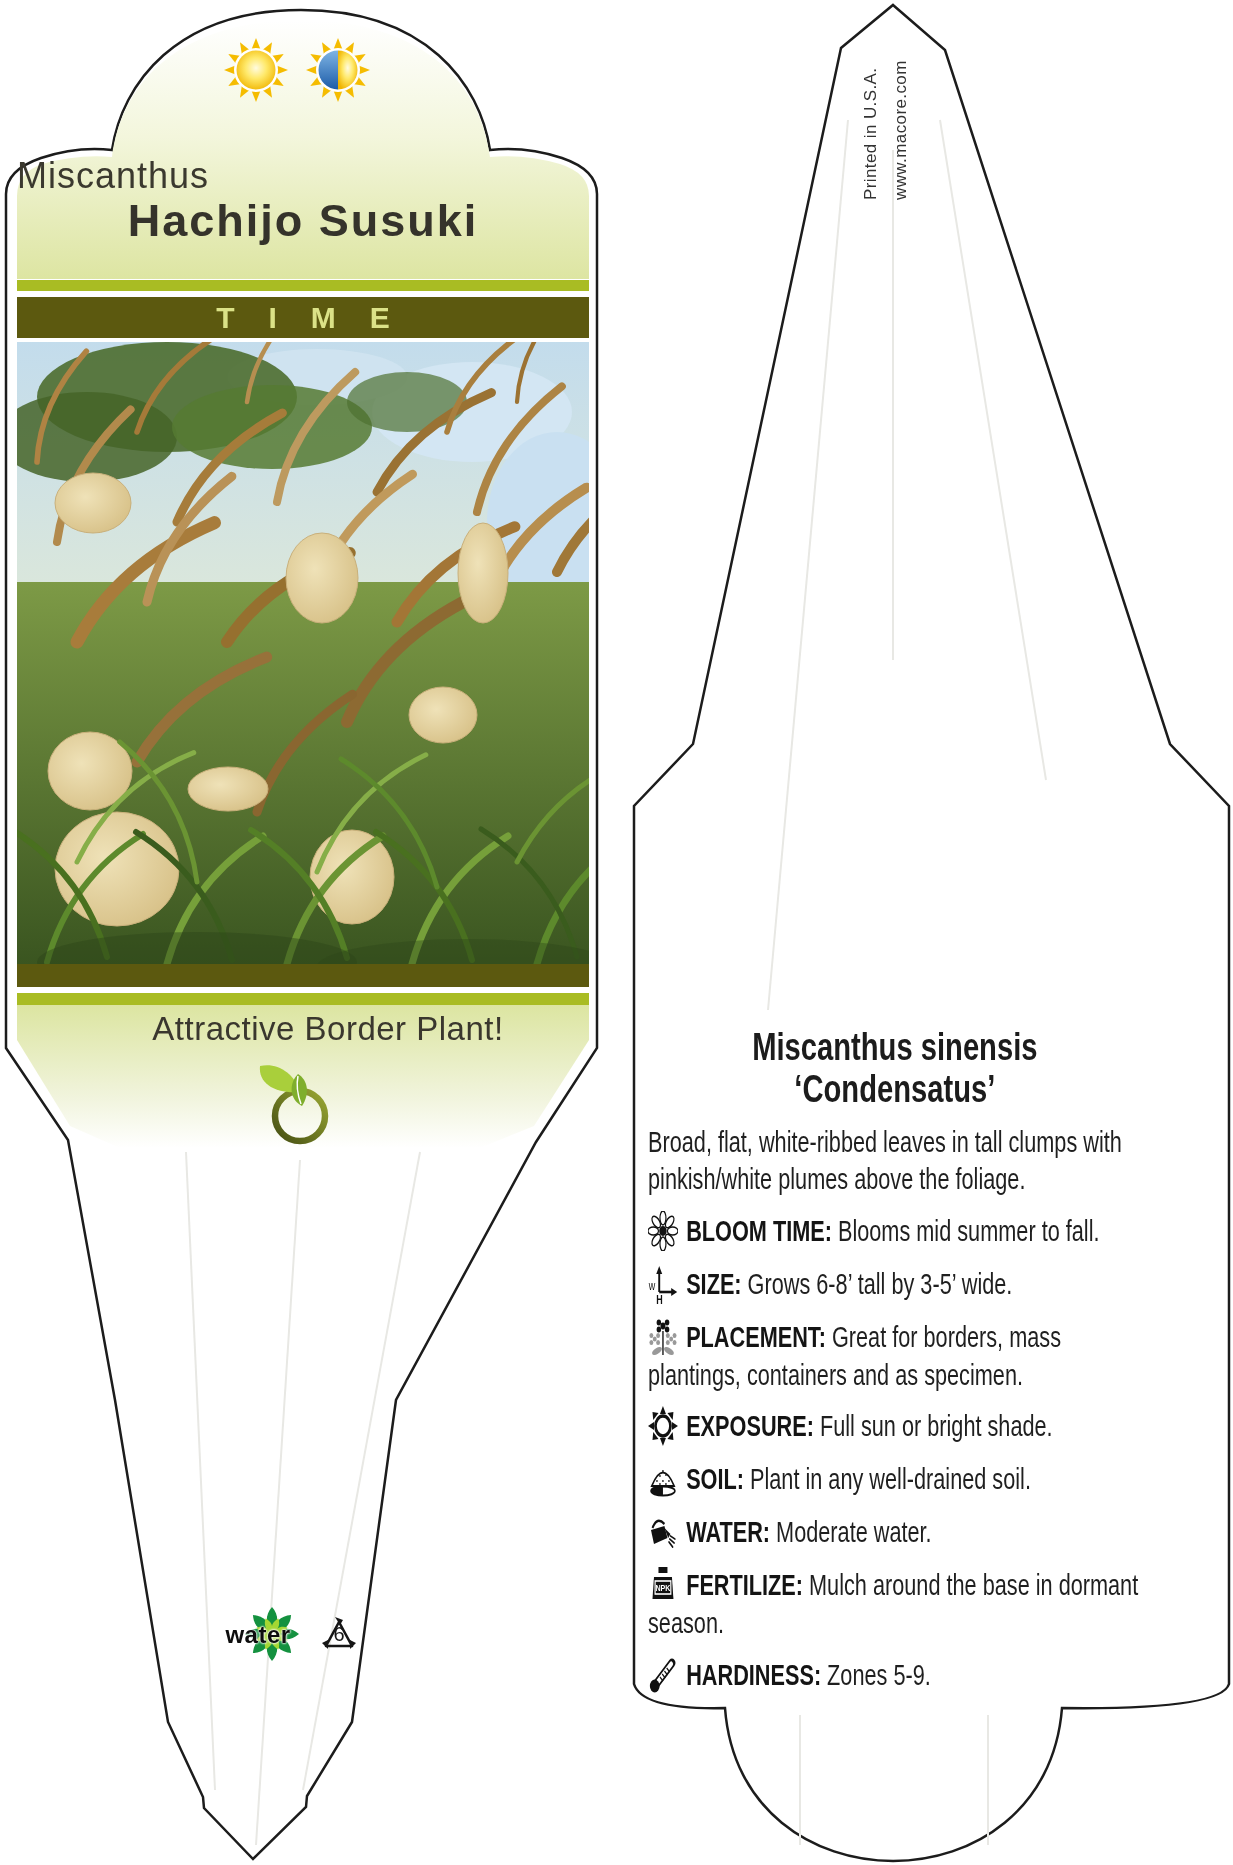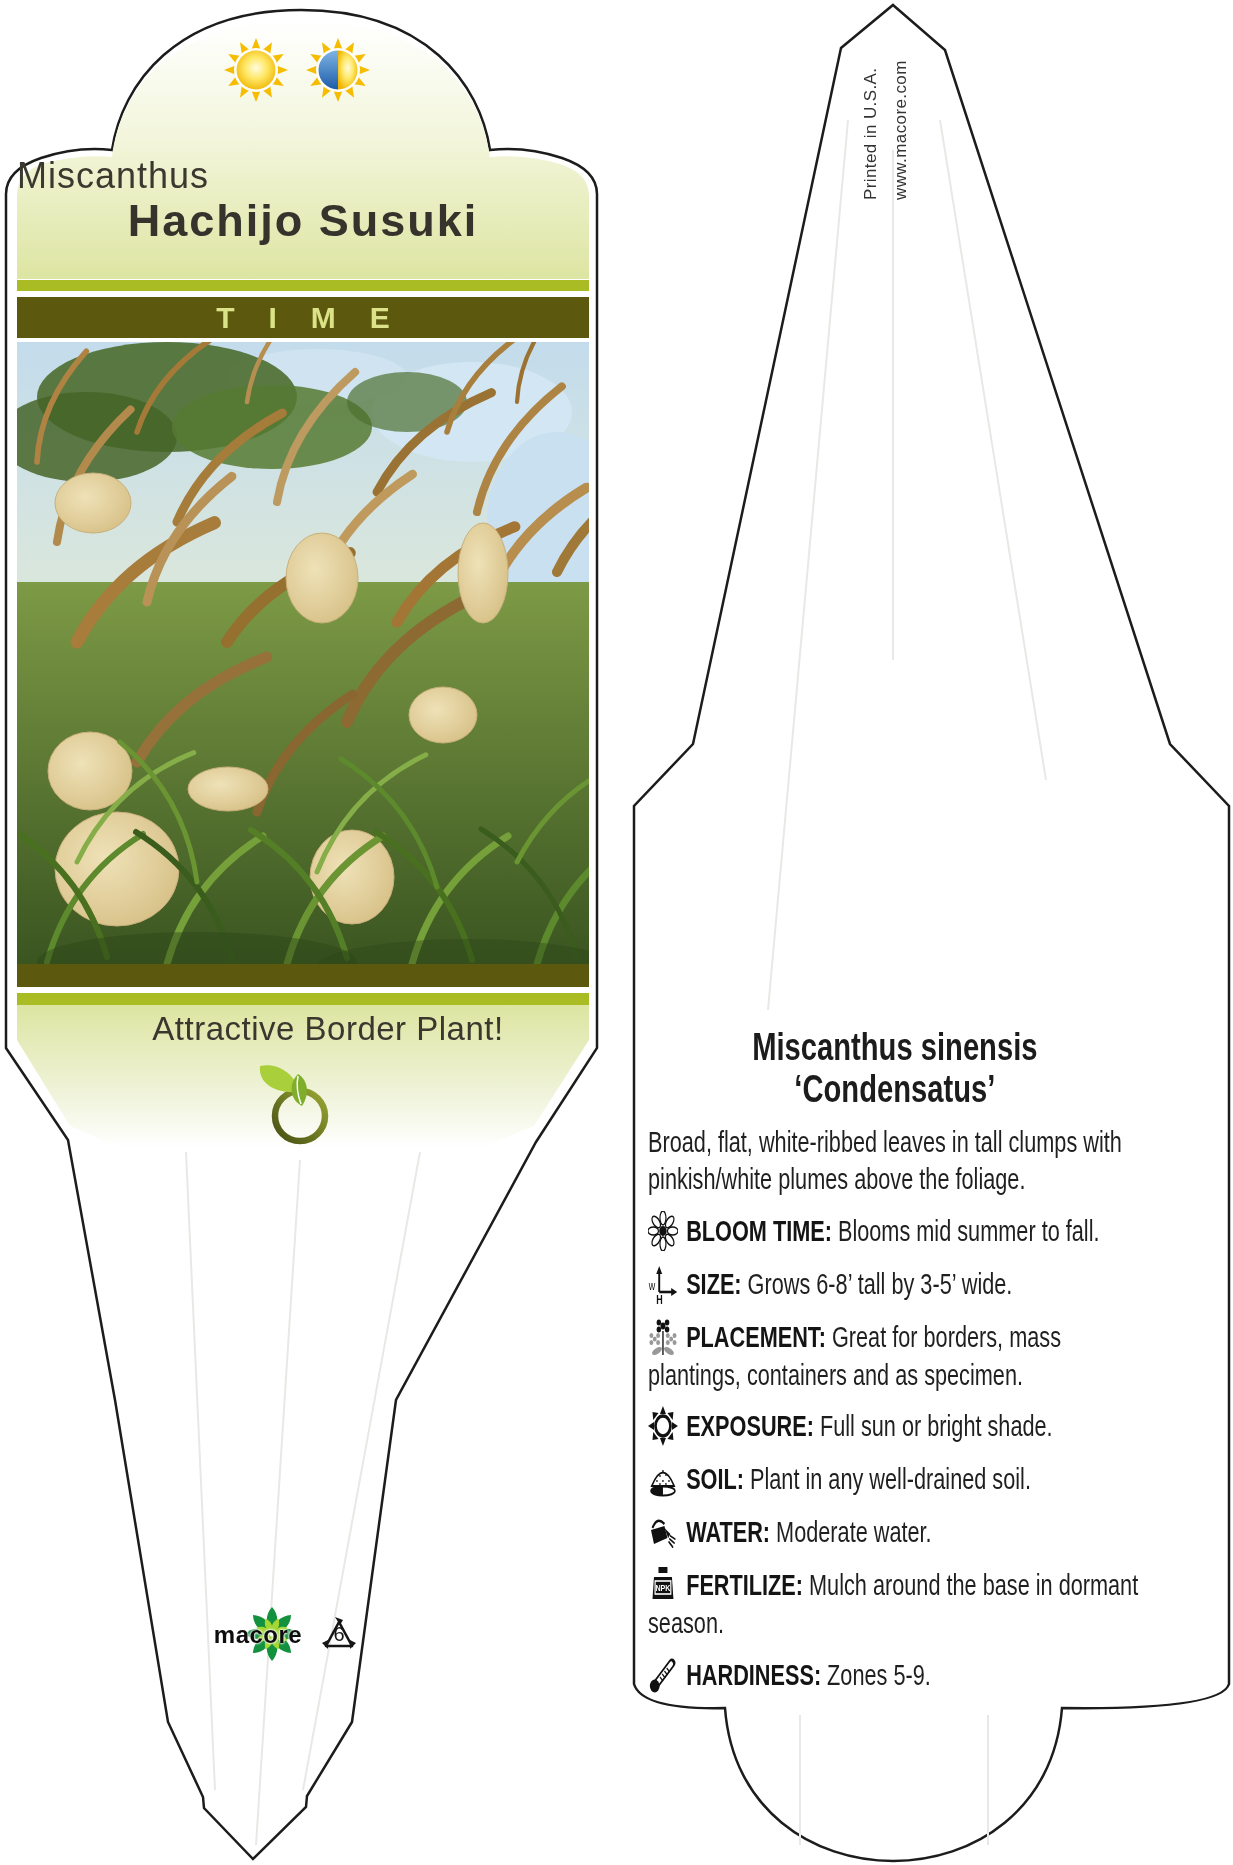--- a/index.html
+++ b/index.html
@@ -272,21 +272,21 @@
       </g>
     </g>
   </svg>
 
   <div class="abs genus">Miscanthus</div>
   <div class="abs cultivar">Hachijo Susuki</div>
   <div class="abs grass-band">
     <span>TIME</span>
   </div>
   <div class="abs tagline">Attractive Border Plant!</div>
-  <div class="abs brand-text">macore</div>
+  <div class="abs brand-text">water</div>
   <div class="abs recycle-num">6</div>
 
   <div class="abs vertical-text">
     <div>Printed in U.S.A.</div>
     <div>www.macore.com</div>
   </div>
 
   <div class="abs back-content">
     <div class="back-title">
       <div>Miscanthus sinensis</div>

